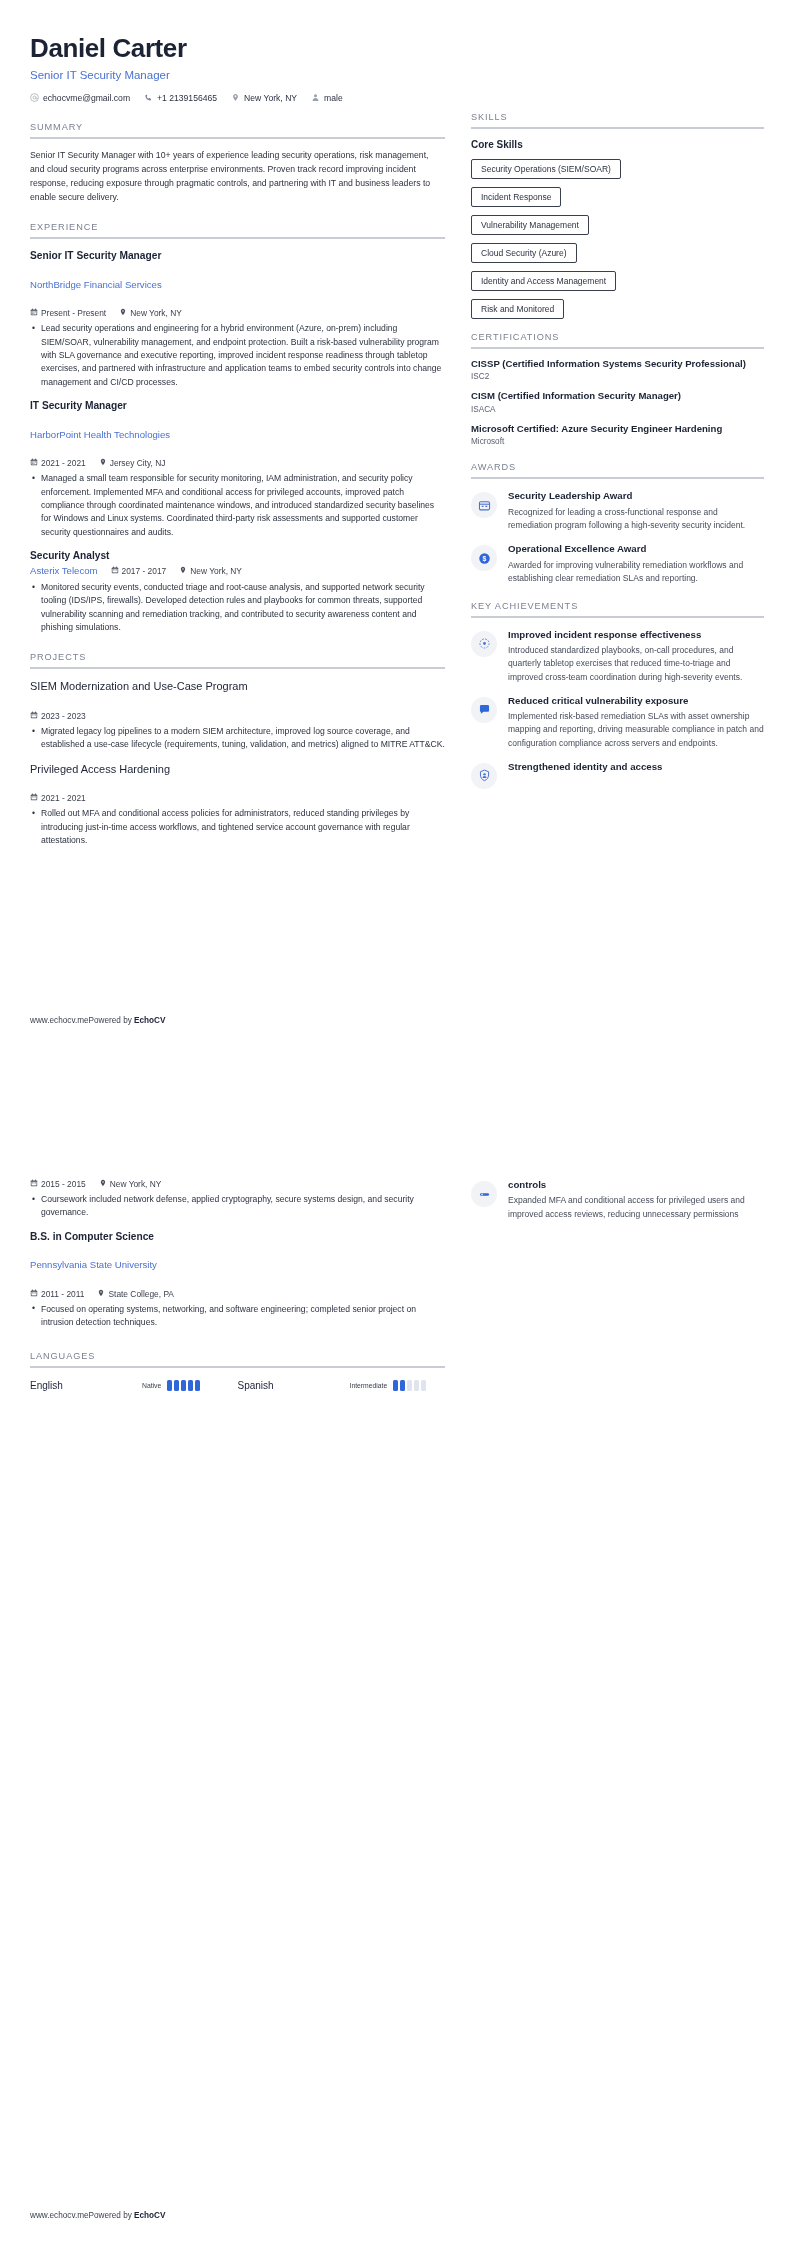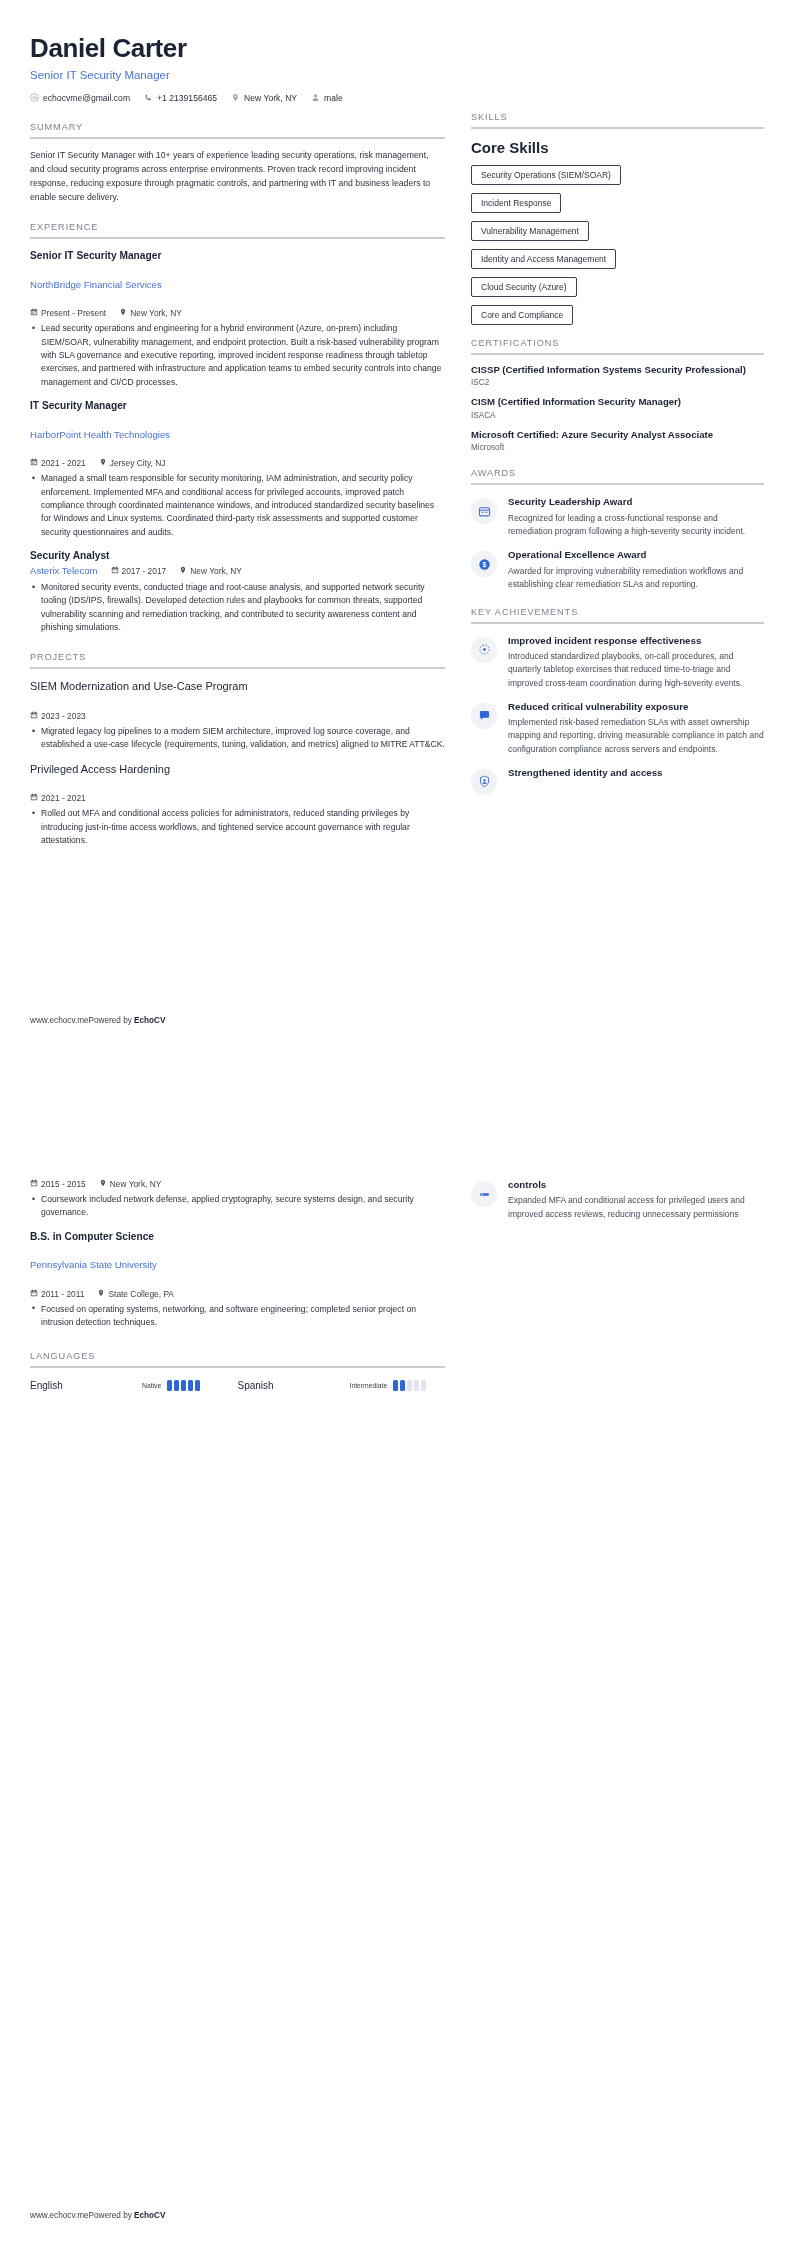--- a/index.html
+++ b/index.html
@@ -115,21 +115,21 @@
   ul.bullets li::before {
     content: "•";
     position: absolute;
     left: -9px;
     top: -0.5px;
     color: #2d3240;
   }
 
   
   .skill-group-title {
-    font-size: 15px;
+    font-size: 10px;
     font-weight: 700;
     color: #1b2335;
     margin-top: 10px;
   }
   .chips { margin-top: 8px; }
   .chip {
     display: inline-block;
     border: 1px solid #3a3f4c;
     border-radius: 2px;
     padding: 4px 9px;
@@ -428,39 +428,39 @@
     <div class="col-right">
 
       <div class="section" style="margin-top:78px;">
         <div class="section-title">SKILLS</div>
         <div class="rule"></div>
         <div class="skill-group-title">Core Skills</div>
         <div class="chips">
           <div><span class="chip">Security Operations (SIEM/SOAR)</span></div>
           <div><span class="chip">Incident Response</span></div>
           <div><span class="chip">Vulnerability Management</span></div>
+          <div><span class="chip">Cloud Security (Azure)</span></div>
           <div><span class="chip">Identity and Access Management</span></div>
-          <div><span class="chip">Cloud Security (Azure)</span></div>
-          <div><span class="chip">Core and Compliance</span></div>
+          <div><span class="chip">Risk and Monitored</span></div>
         </div>
       </div>
 
       <div class="section" style="margin-top:6px;">
         <div class="section-title">CERTIFICATIONS</div>
         <div class="rule"></div>
         <div class="cert">
           <div class="cert-name">CISSP (Certified Information Systems Security Professional)</div>
           <div class="cert-issuer">ISC2</div>
         </div>
         <div class="cert">
           <div class="cert-name">CISM (Certified Information Security Manager)</div>
           <div class="cert-issuer">ISACA</div>
         </div>
         <div class="cert">
-          <div class="cert-name">Microsoft Certified: Azure Security Analyst Associate</div>
+          <div class="cert-name">Microsoft Certified: Azure Security Engineer Hardening</div>
           <div class="cert-issuer">Microsoft</div>
         </div>
       </div>
 
       <div class="section" style="margin-top:16px;">
         <div class="section-title">AWARDS</div>
         <div class="rule"></div>
 
         <div class="ico-item">
           <div class="ico-circle">

